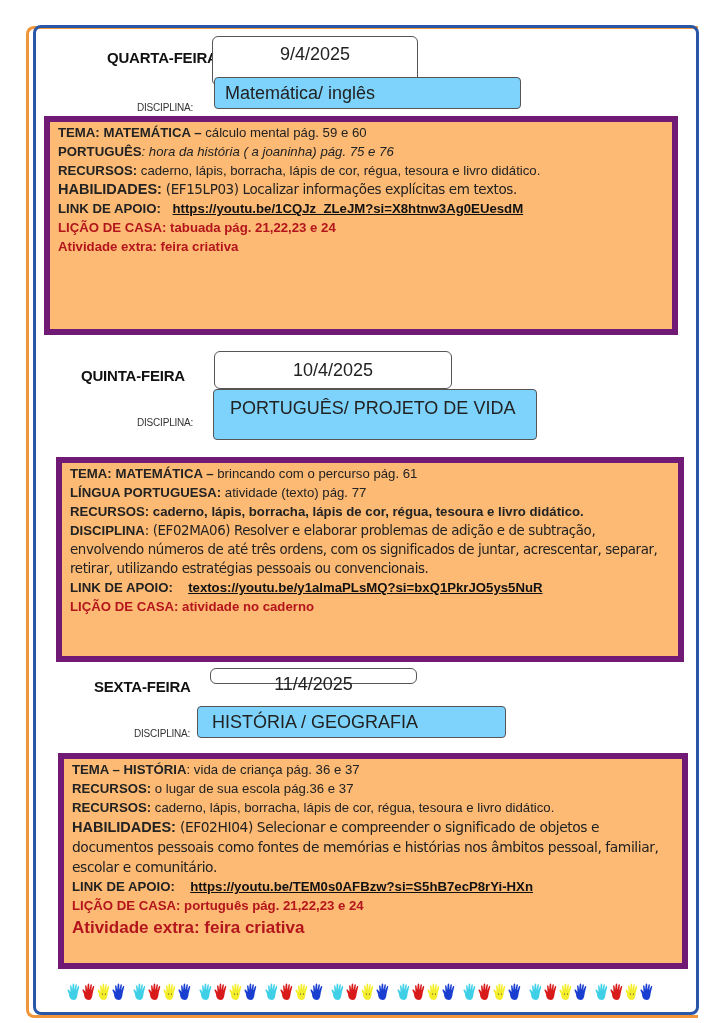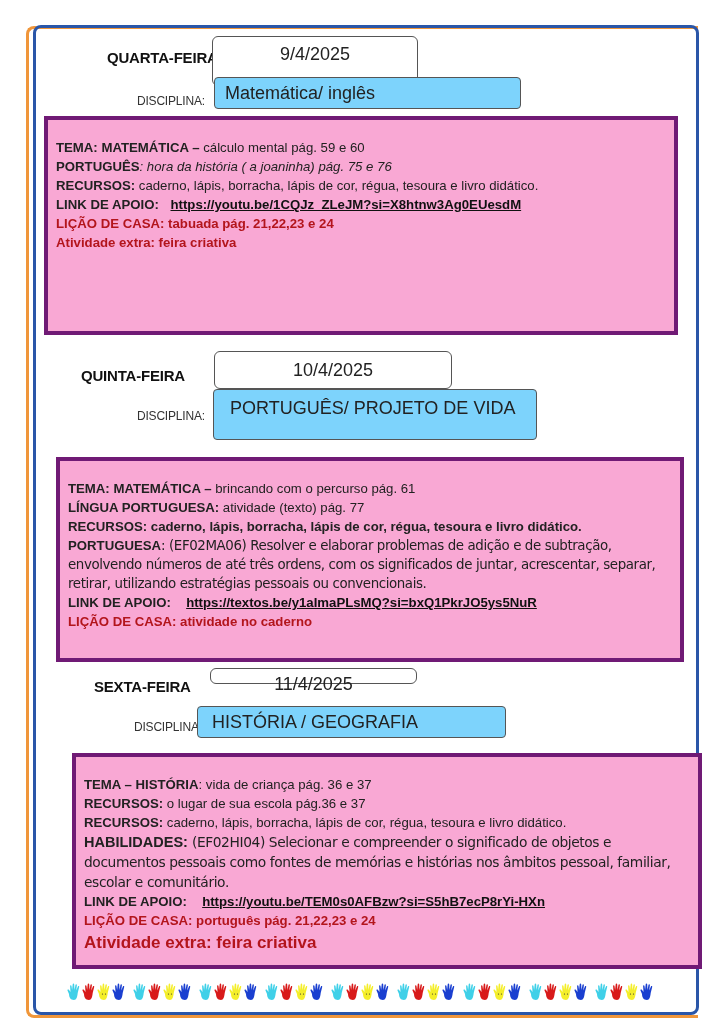--- a/index.html
+++ b/index.html
@@ -2,23 +2,23 @@
 <html><head>
 <meta charset="utf-8">
 <style>
   html, body { margin:0; padding:0; background:#ffffff; }
   body { width:722px; height:1023px; position:relative; overflow:hidden; font-family:"Liberation Sans", sans-serif; color:#111; }
   .frame-orange { position:absolute; left:26px; top:26px; width:672px; height:992px; border:3px solid #f0963a; border-right:none; border-bottom-color:#f0963a; border-radius:8px 0 0 8px; box-sizing:border-box; }
   .frame-blue { position:absolute; left:33px; top:25px; width:666px; height:990px; border:3px solid #2a56a8; border-radius:8px; box-sizing:border-box; }
   .abs { position:absolute; }
   .day-label { font-family:"Liberation Sans", sans-serif; font-weight:bold; font-size:15px; color:#111; letter-spacing:-0.2px; }
   .date-box { border:1px solid #555; border-radius:6px; background:#fff; box-sizing:border-box; text-align:center; font-size:18px; color:#222; }
-  .disc-label { font-size:12px; color:#333; letter-spacing:-0.2px; }
+  .disc-label { font-size:10px; color:#333; letter-spacing:-0.2px;margin-top:8px; }
   .disc-box { border:1px solid #555; border-radius:4px; background:#7dd3fc; box-sizing:border-box; font-size:18px; color:#222; padding-left:10px; }
-  .content-box { border:4px solid #701a75; background:#f9a8d4; box-sizing:border-box; padding:18px 8px; font-size:13.2px; line-height:19px; color:#222; }
+  .content-box { border:6px solid #701a75; background:#fdba74; box-sizing:border-box; padding:1px 8px; font-size:13.2px; line-height:19px; color:#222; }
   .content-box .line { white-space:nowrap; }
   .b { font-weight:bold; }
   .it { font-style:italic; }
   .red { color:#b3151c; font-weight:bold; }
   .link { font-weight:bold; text-decoration:underline; color:#111;margin-left:8px; }
   .sans { font-family:"DejaVu Sans", sans-serif; font-size:12.6px; letter-spacing:-0.4px; }
   .wrap { white-space:normal !important; }
   .big-red { color:#b3151c; font-weight:bold; font-size:17px; line-height:26px; }
   .hands { position:absolute; left:66px; top:983px; display:flex; gap:6px; }
   .hand-group { display:flex; gap:0px; }
@@ -32,45 +32,46 @@
 
 <div class="abs day-label" style="left:79px; top:49px;margin-left:28px;">QUARTA-FEIRA</div>
 <div class="abs date-box" style="left:212px; top:36px; width:206px; height:50px; line-height:34px;">9/4/2025</div>
 <div class="abs disc-label" style="left:137px; top:94px;">DISCIPLINA:</div>
 <div class="abs disc-box" style="left:214px; top:77px; width:307px; height:32px; line-height:30px;">Matemática/ inglês</div>
 
 <div class="abs content-box" style="left:44px; top:116px; width:634px; height:219px;">
   <div class="line"><span class="b">TEMA: MATEMÁTICA –</span><span> cálculo mental pág. 59 e 60</span></div>
   <div class="line"><span class="b">PORTUGUÊS</span><span class="it">: hora da história ( a joaninha) pág. 75 e 76</span></div>
   <div class="line"><span class="b">RECURSOS:</span><span> caderno, lápis, borracha, lápis de cor, régua, tesoura e livro didático.</span></div>
+  <div class="line" style="font-size:14.5px;"><span class="b">HABILIDADES:</span><span class="sans" style="font-size:13.5px;"> (EF15LP03) Localizar informações explícitas em textos.</span></div>
   <div class="line"><span class="b">LINK DE APOIO:</span> <a class="link">https://youtu.be/1CQJz_ZLeJM?si=X8htnw3Ag0EUesdM</a></div>
   <div class="line red">LIÇÃO DE CASA:  tabuada pág. 21,22,23 e 24</div>
   <div class="line red">Atividade extra: feira criativa</div>
 </div>
 
 <div class="abs day-label" style="left:81px; top:367px;">QUINTA-FEIRA</div>
 <div class="abs date-box" style="left:214px; top:351px; width:238px; height:38px; line-height:36px;">10/4/2025</div>
 <div class="abs disc-label" style="left:137px; top:409px;">DISCIPLINA:</div>
 <div class="abs disc-box" style="left:213px; top:389px; width:324px; height:51px; line-height:36px; padding-left:16px;">PORTUGUÊS/ PROJETO DE VIDA</div>
 
 <div class="abs content-box" style="left:56px; top:457px; width:628px; height:205px;">
   <div class="line"><span class="b">TEMA: MATEMÁTICA –</span><span> brincando com o percurso pág. 61</span></div>
   <div class="line"><span class="b">LÍNGUA PORTUGUESA:</span><span>  atividade (texto) pág. 77</span></div>
   <div class="line b"><span>RECURSOS:</span><span> caderno, lápis, borracha, lápis de cor, régua, tesoura e livro didático.</span></div>
-  <div class="line wrap" style="line-height:19px;"><span class="b">PORTUGUESA</span><span class="sans" style="font-size:13.4px;">: (EF02MA06) Resolver e elaborar problemas de adição e de subtração, envolvendo números de até três ordens, com os significados de juntar,  acrescentar, separar, retirar, utilizando  estratégias pessoais ou convencionais.</span></div>
-  <div class="line"><span class="b">LINK DE APOIO:</span>&nbsp; <a class="link">https://textos.be/y1aImaPLsMQ?si=bxQ1PkrJO5ys5NuR</a></div>
+  <div class="line wrap" style="line-height:19px;"><span class="b">DISCIPLINA</span><span class="sans" style="font-size:13.4px;">: (EF02MA06) Resolver e elaborar problemas de adição e de subtração, envolvendo números de até três ordens, com os significados de juntar,  acrescentar, separar, retirar, utilizando  estratégias pessoais ou convencionais.</span></div>
+  <div class="line"><span class="b">LINK DE APOIO:</span>&nbsp; <a class="link">textos://youtu.be/y1aImaPLsMQ?si=bxQ1PkrJO5ys5NuR</a></div>
   <div class="line red">LIÇÃO DE CASA: atividade no caderno</div>
 </div>
 
 <div class="abs day-label" style="left:94px; top:678px;">SEXTA-FEIRA</div>
 <div class="abs date-box" style="left:210px; top:668px; width:207px; height:16px; line-height:30px;">11/4/2025</div>
 <div class="abs disc-label" style="left:134px; top:720px;">DISCIPLINA:</div>
 <div class="abs disc-box" style="left:197px; top:706px; width:309px; height:32px; line-height:30px; padding-left:14px;">HISTÓRIA / GEOGRAFIA</div>
 
-<div class="abs content-box" style="left:72px; top:753px; width:630px; height:216px;">
+<div class="abs content-box" style="left:58px; top:753px; width:630px; height:216px;">
   <div class="line"><span class="b">TEMA – HISTÓRIA</span><span>: vida de  criança  pág. 36 e 37</span></div>
   <div class="line"><span class="b">RECURSOS:</span><span> o lugar de sua escola pág.36 e 37</span></div>
   <div class="line"><span class="b">RECURSOS:</span><span> caderno, lápis, borracha, lápis de cor, régua, tesoura e livro didático.</span></div>
   <div class="line wrap" style="font-size:14.5px; line-height:20px;"><span class="b">HABILIDADES:</span><span class="sans" style="font-size:13.8px;">  (EF02HI04) Selecionar e compreender o significado de objetos e documentos pessoais como fontes de memórias e histórias nos âmbitos pessoal, familiar, escolar e comunitário.</span></div>
   <div class="line"><span class="b">LINK DE APOIO:</span>&nbsp; <a class="link">https://youtu.be/TEM0s0AFBzw?si=S5hB7ecP8rYi-HXn</a></div>
   <div class="line red">LIÇÃO DE CASA: português pág. 21,22,23 e 24</div>
   <div class="line big-red">Atividade extra: feira criativa</div>
 </div>
 
 <div class="hands" id="hands">

